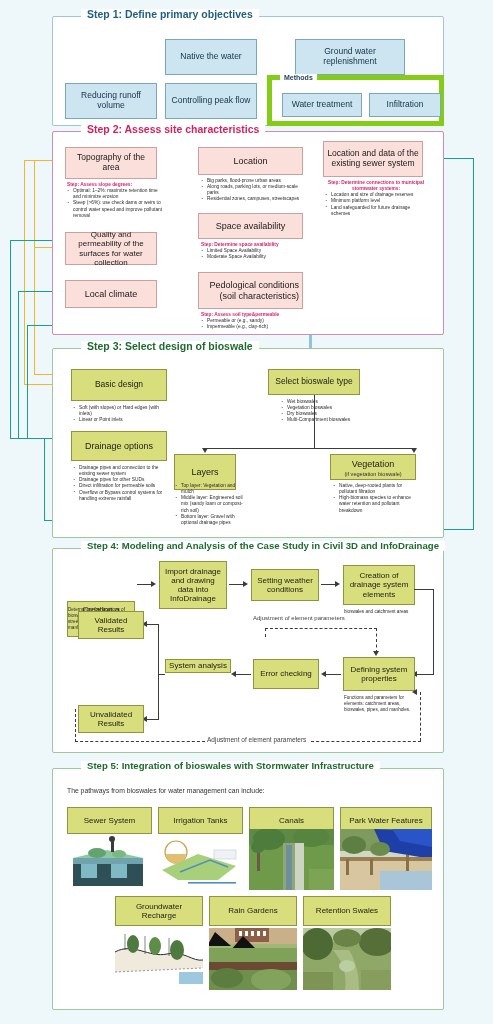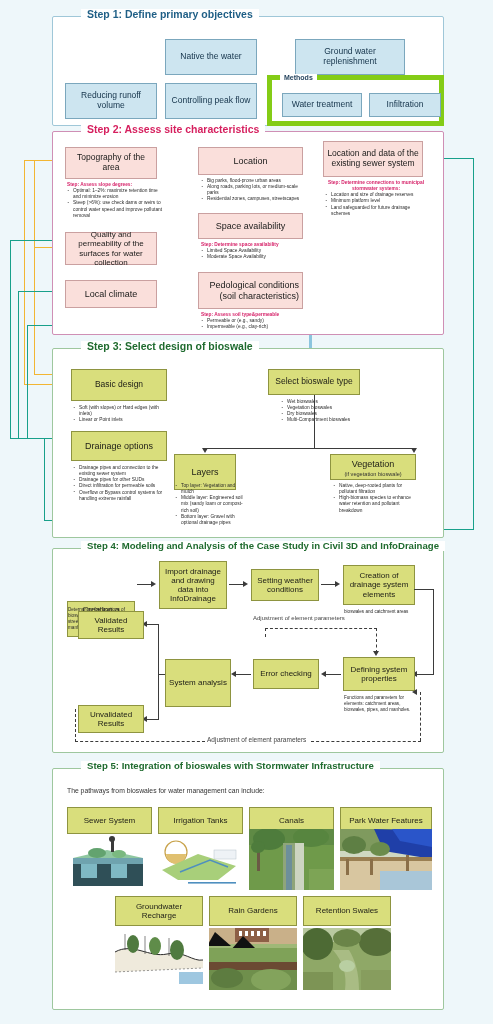--- a/index.html
+++ b/index.html
@@ -295,21 +295,21 @@
 
     <div class="node olive" style="left:290px; top:108px; width:72px; height:34px; font-size:8px;">Defining system properties</div>
     <div class="txt" style="left:291px; top:146px; width:74px; font-size:4.6px;">Functions and parameters for elements: catchment areas, bioswales, pipes, and manholes.</div>
     <div class="ln h dark" style="left:272px; top:125px; width:16px; height:1px;"></div>
     <div class="arw arw-l-dark" style="left:268px; top:122px;"></div>
 
     <div class="node olive" style="left:200px; top:110px; width:66px; height:30px; font-size:8px;">Error checking</div>
     <div class="ln h dark" style="left:182px; top:125px; width:16px; height:1px;"></div>
     <div class="arw arw-l-dark" style="left:178px; top:122px;"></div>
 
-    <div class="node olive" style="left:112px; top:110px; width:66px; height:48px; font-size:8px;text-align:center;">System analysis</div>
+    <div class="node olive" style="left:112px; top:110px; width:66px; height:14px; font-size:8px;text-align:center;">System analysis</div>
 
     <div class="ln v dark" style="left:105px; top:75px; height:96px; width:1px;"></div>
     <div class="ln h dark" style="left:105px; top:125px; width:7px; height:1px;"></div>
     <div class="ln h dark" style="left:93px; top:75px; width:13px; height:1px;"></div>
     <div class="ln h dark" style="left:93px; top:170px; width:13px; height:1px;"></div>
     <div class="arw arw-l-dark" style="left:89px; top:72px;"></div>
     <div class="arw arw-l-dark" style="left:89px; top:167px;"></div>
 
     <div class="node olive" style="left:25px; top:62px; width:66px; height:28px; font-size:8px;">Validated Results</div>
     <div class="node olive" style="left:25px; top:156px; width:66px; height:28px; font-size:8px;">Unvalidated Results</div>

